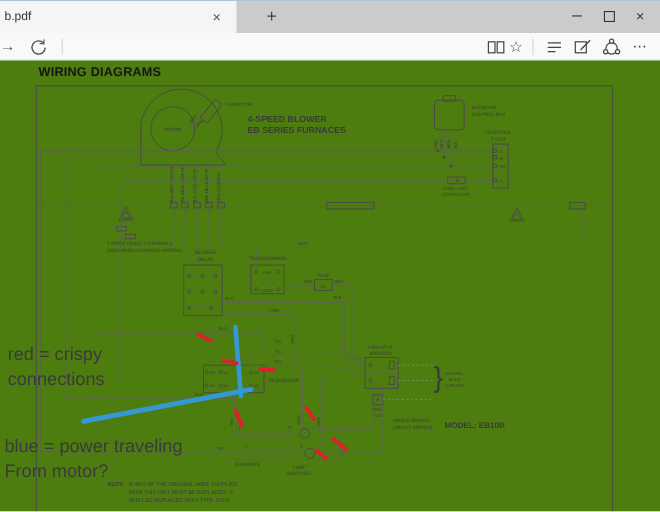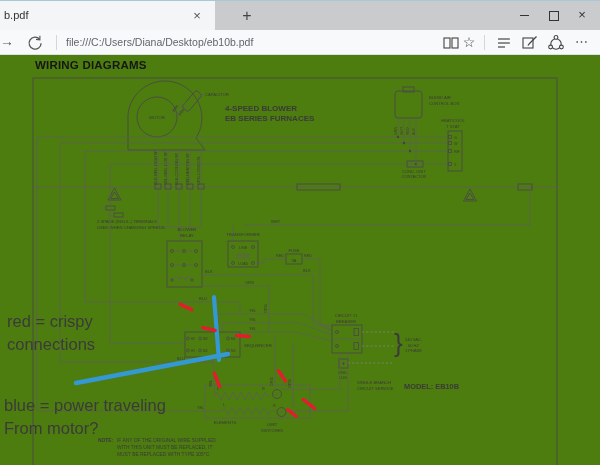--- a/index.html
+++ b/index.html
@@ -57,21 +57,20 @@
     <div class="winbtn" id="btn-close">×</div>
   </div>
 
   <div id="toolbar">
     <span id="fwd">→</span>
     <svg class="ticon" style="left:26px" viewBox="0 0 18 18">
       <path d="M 13.6 5.2 A 6 6 0 1 0 15.1 9.3" fill="none" stroke="#555" stroke-width="1.3"></path>
       <path d="M 13.9 1.8 L 13.9 5.8 L 10 5.4" fill="none" stroke="#555" stroke-width="1.1"></path>
     </svg>
     <span class="vdiv" style="left:56px"></span>
-    <span id="url">file:///C:/Users/Diana/Desktop/eb10b.pdf</span>
     <svg class="ticon" style="left:442px" viewBox="0 0 18 18">
       <rect x="2" y="4" width="6" height="10" fill="none" stroke="#444" stroke-width="1.1"></rect>
       <rect x="10" y="4" width="6" height="10" fill="none" stroke="#444" stroke-width="1.1"></rect>
     </svg>
     <span class="ticon" id="star-icon" style="left:460px">☆</span>
     <span class="vdiv" style="left:484px"></span>
     <svg class="ticon" style="left:495px" viewBox="0 0 18 18">
       <line x1="3" y1="5" x2="15" y2="5" stroke="#444" stroke-width="1.2"></line>
       <line x1="3" y1="9" x2="15" y2="9" stroke="#444" stroke-width="1.2"></line>
       <line x1="3" y1="13" x2="10" y2="13" stroke="#444" stroke-width="1.2"></line>

